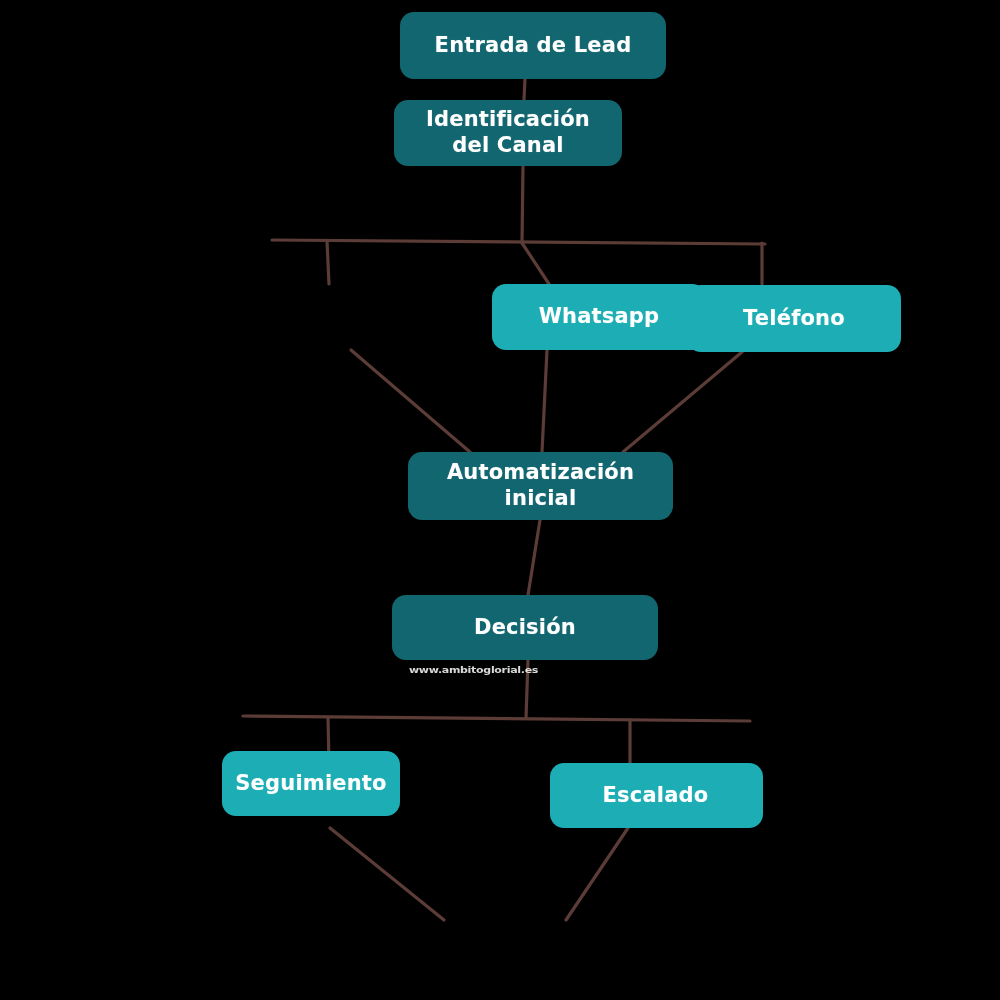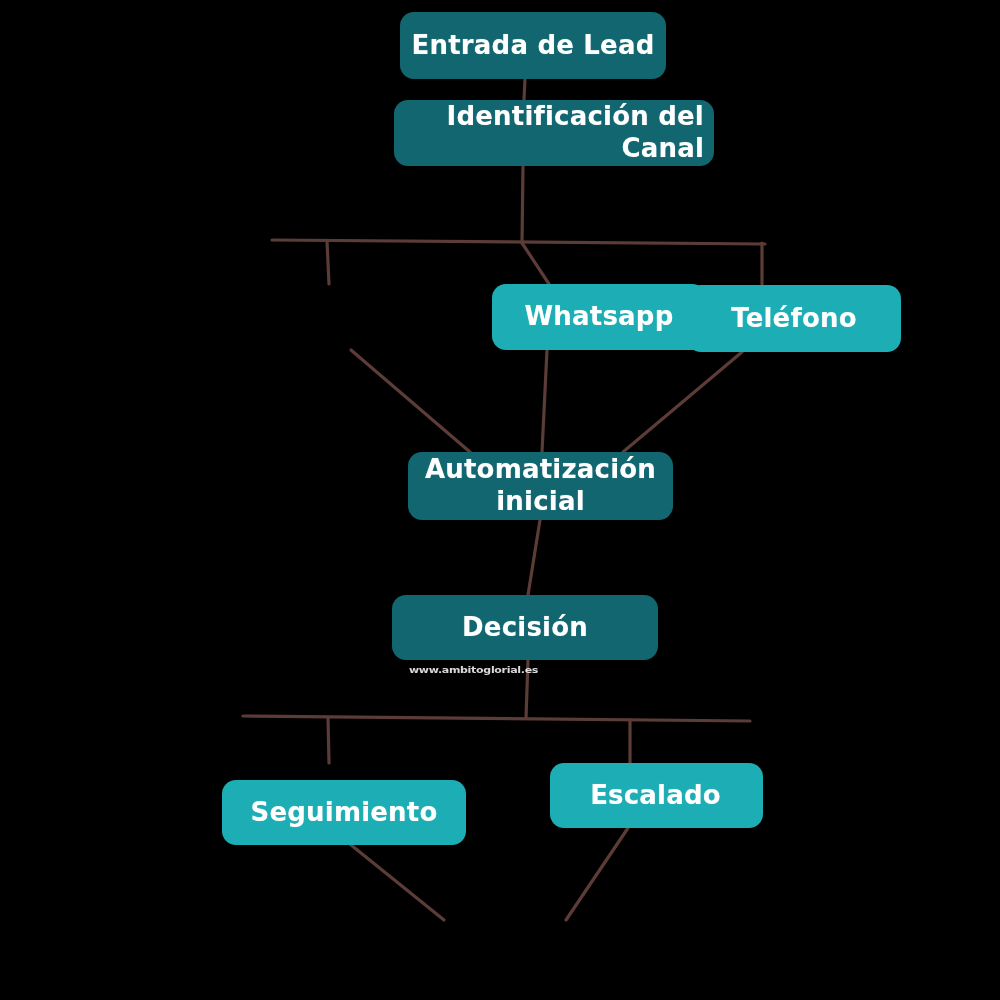--- a/index.html
+++ b/index.html
@@ -30,21 +30,21 @@
     align-items: center;
     justify-content: center;
     text-align: center;
     border-radius: 14px;
     color: #ffffff;
     font-weight: 700;
     letter-spacing: 0.2px;
     line-height: 1.22;
     box-sizing: border-box;
     padding: 4px 10px;
-    font-size: 26px;
+    font-size: 21px;
     text-shadow: 0 0 1px rgba(255,255,255,0.35);
   }
   .node.dark  { background: #116670; }
   .node.light { background: #1CAEB4; }
   .node .label { display: block; width: 100%; }
 
   .watermark {
     position: absolute;
     color: #ffffff;
     opacity: 0.85;
@@ -85,21 +85,21 @@
 
       <path d="M 330 828 L 444 920"></path>
       <path d="M 628 828 L 566 920"></path>
     </g>
   </svg>
 
   <div class="node dark" style="left:400px; top:12px; width:266px; height:67px;">
     <span class="label">Entrada de Lead</span>
   </div>
 
-  <div class="node dark" style="left:394px; top:100px; width:320px; height:66px;text-align:right;">
+  <div class="node dark" style="left:394px; top:100px; width:228px; height:66px;">
     <span class="label">Identificación del Canal</span>
   </div>
 
 
   <div class="node light" style="left:454px; top:284px; width:214px; height:66px;margin-left:38px;">
     <span class="label">Whatsapp</span>
   </div>
 
   <div class="node light" style="left:687px; top:285px; width:214px; height:67px;">
     <span class="label">Teléfono</span>
@@ -108,21 +108,21 @@
   <div class="node dark" style="left:408px; top:452px; width:265px; height:68px;">
     <span class="label">Automatización inicial</span>
   </div>
 
   <div class="node dark" style="left:392px; top:595px; width:266px; height:65px;">
     <span class="label">Decisión</span>
   </div>
 
   <div class="watermark" style="left:409px; top:664px;">www.ambitoglorial.es</div>
 
-  <div class="node light" style="left:222px; top:780px; width:244px; height:65px;">
+  <div class="node light" style="left:222px; top:751px; width:178px; height:65px;">
     <span class="label">Seguimiento</span>
   </div>
 
   <div class="node light" style="left:550px; top:763px; width:213px; height:65px;padding-left:8px;">
     <span class="label">Escalado</span>
   </div>
 
 
 </div>
 

